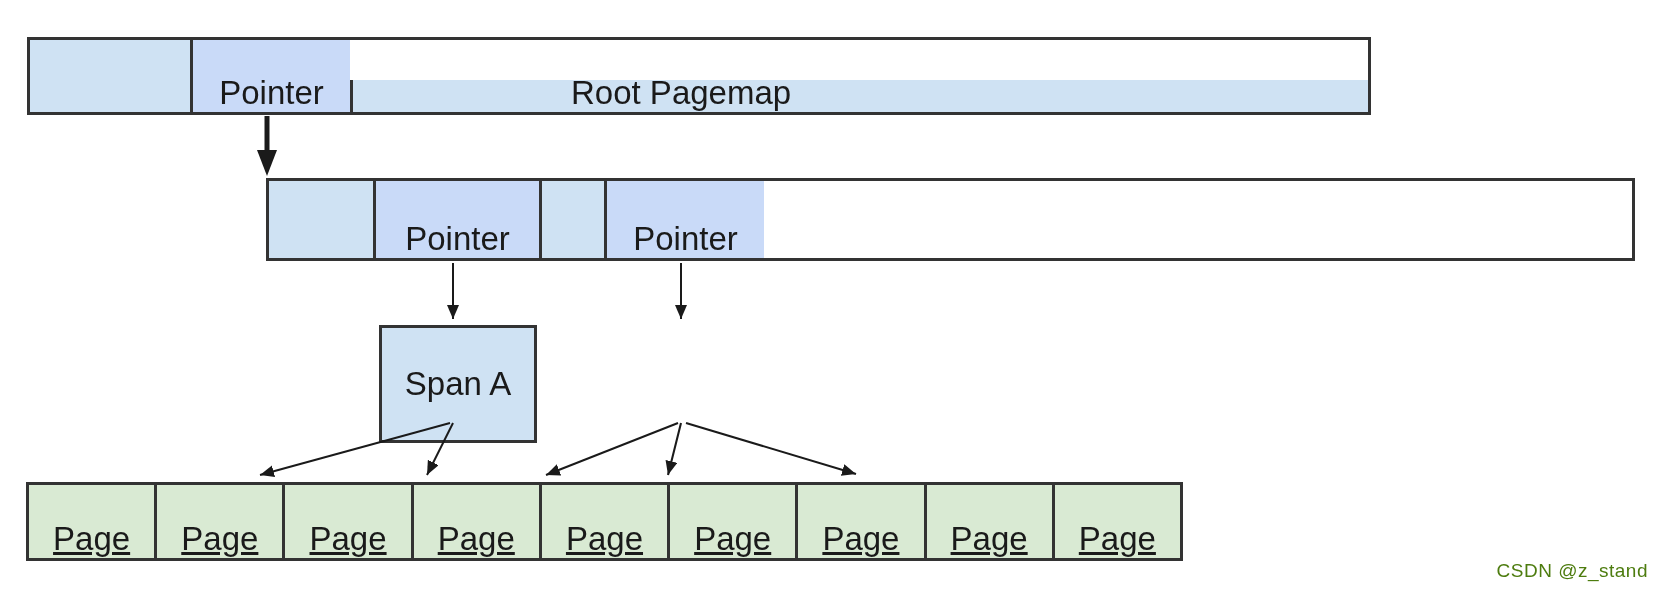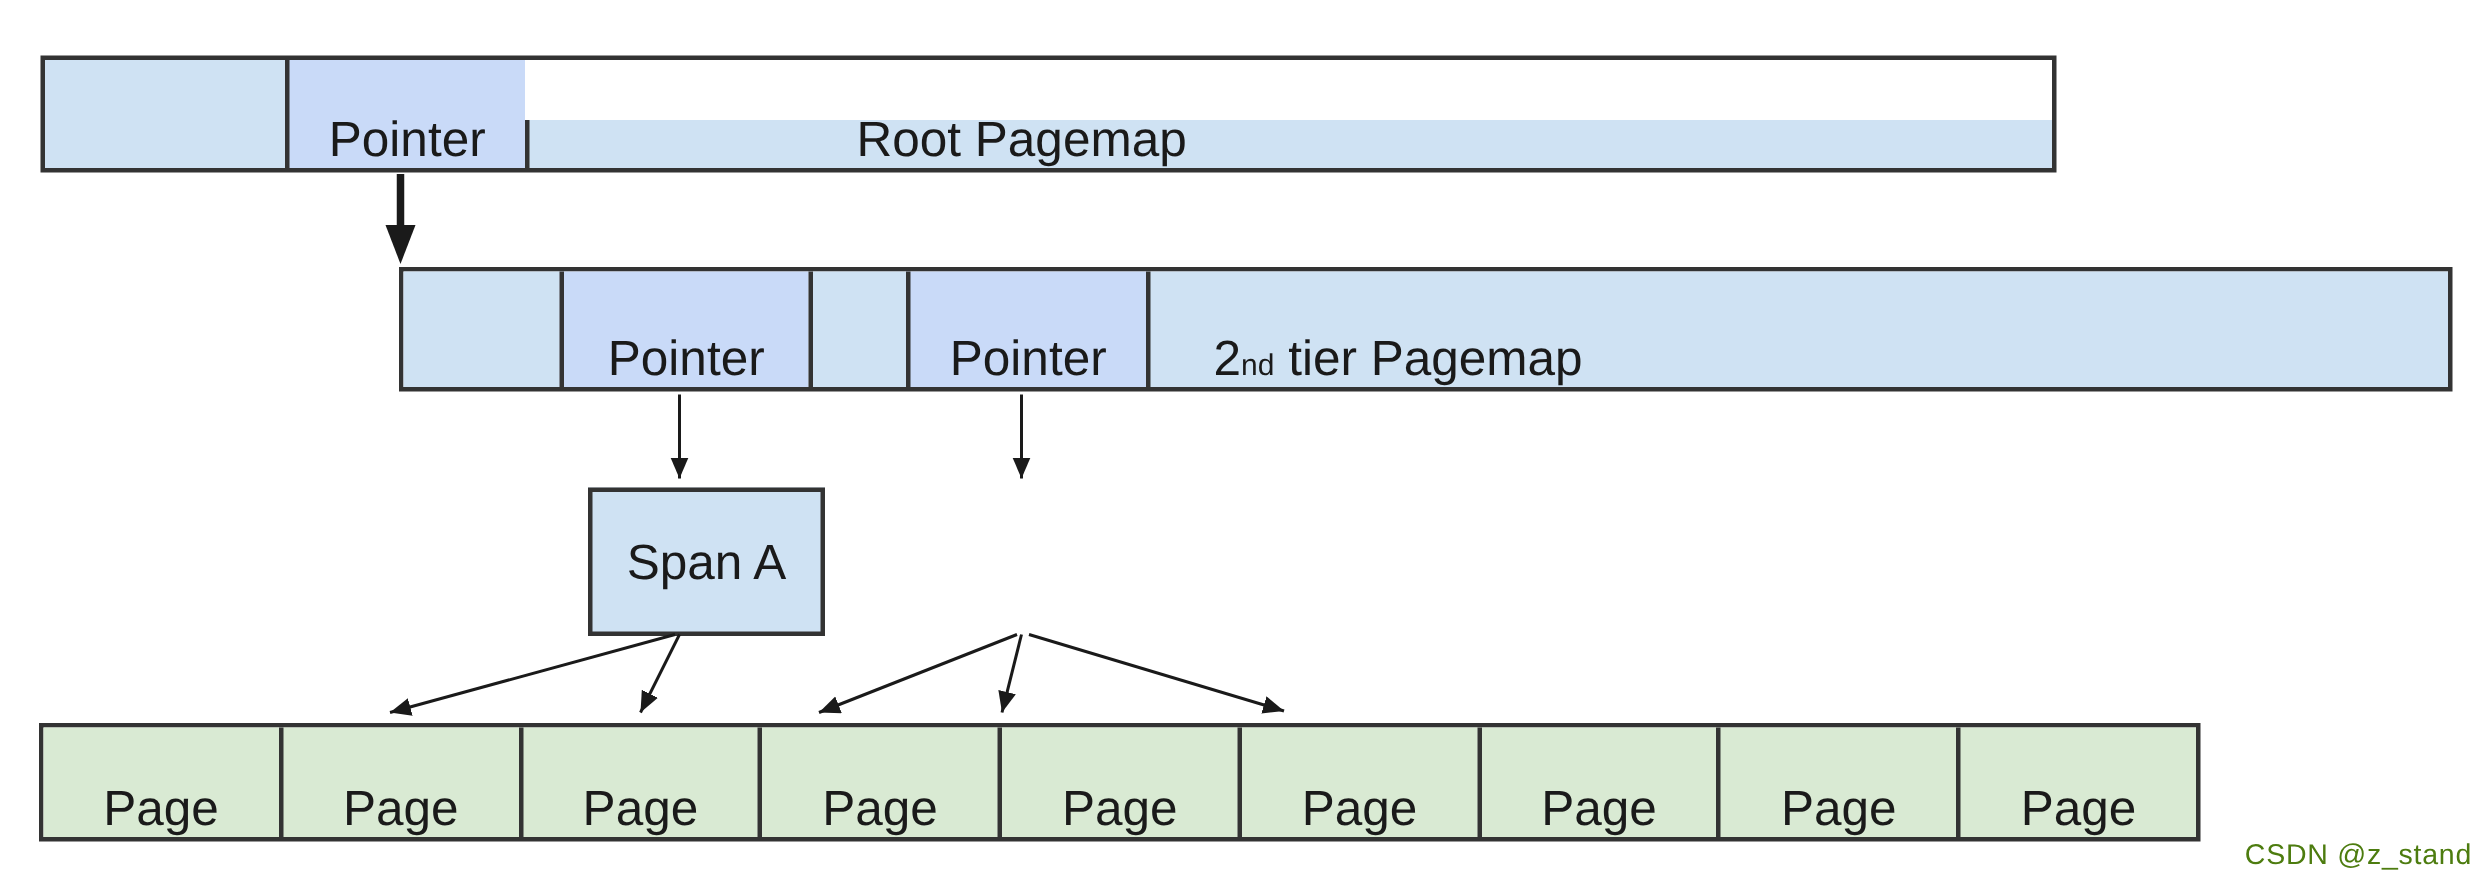--- a/index.html
+++ b/index.html
@@ -83,30 +83,27 @@
 
   <div class="row" style="left:266px; top:178px; width:1369px; height:83px;">
     <div class="cell blue" style="width:104px;"></div>
     <div class="cell pointer" style="width:166px;">
       <span>Pointer</span>
     </div>
     <div class="cell blue" style="width:65px;"></div>
     <div class="cell pointer" style="width:160px;">
       <span>Pointer</span>
     </div>
-    <div class="cell blue label-left" style="flex:1; padding-left:42px;">
-      <span><span>2</span><span class="sup">nd</span><span> tier Pagemap</span></span>
-    </div>
   </div>
 
-  <div class="span-box" style="left:392px; top:325px; width:158px; height:99px;align-items:center;">
+  <div class="span-box" style="left:379px; top:325px; width:158px; height:118px;align-items:center;">
     <span>Span A</span>
   </div>
 
-  <div class="row" style="left:26px; top:482px; width:1441px; height:79px;">
+  <div class="row" style="left:26px; top:482px; width:1157px; height:79px;text-decoration:underline;">
     <div class="cell green" style="flex:1;">
       <span>Page</span>
       </div>
     <div class="cell green" style="flex:1;">
       <span>Page</span>
       </div>
     <div class="cell green" style="flex:1;">
       <span>Page</span>
       </div>
     <div class="cell green" style="flex:1;">

